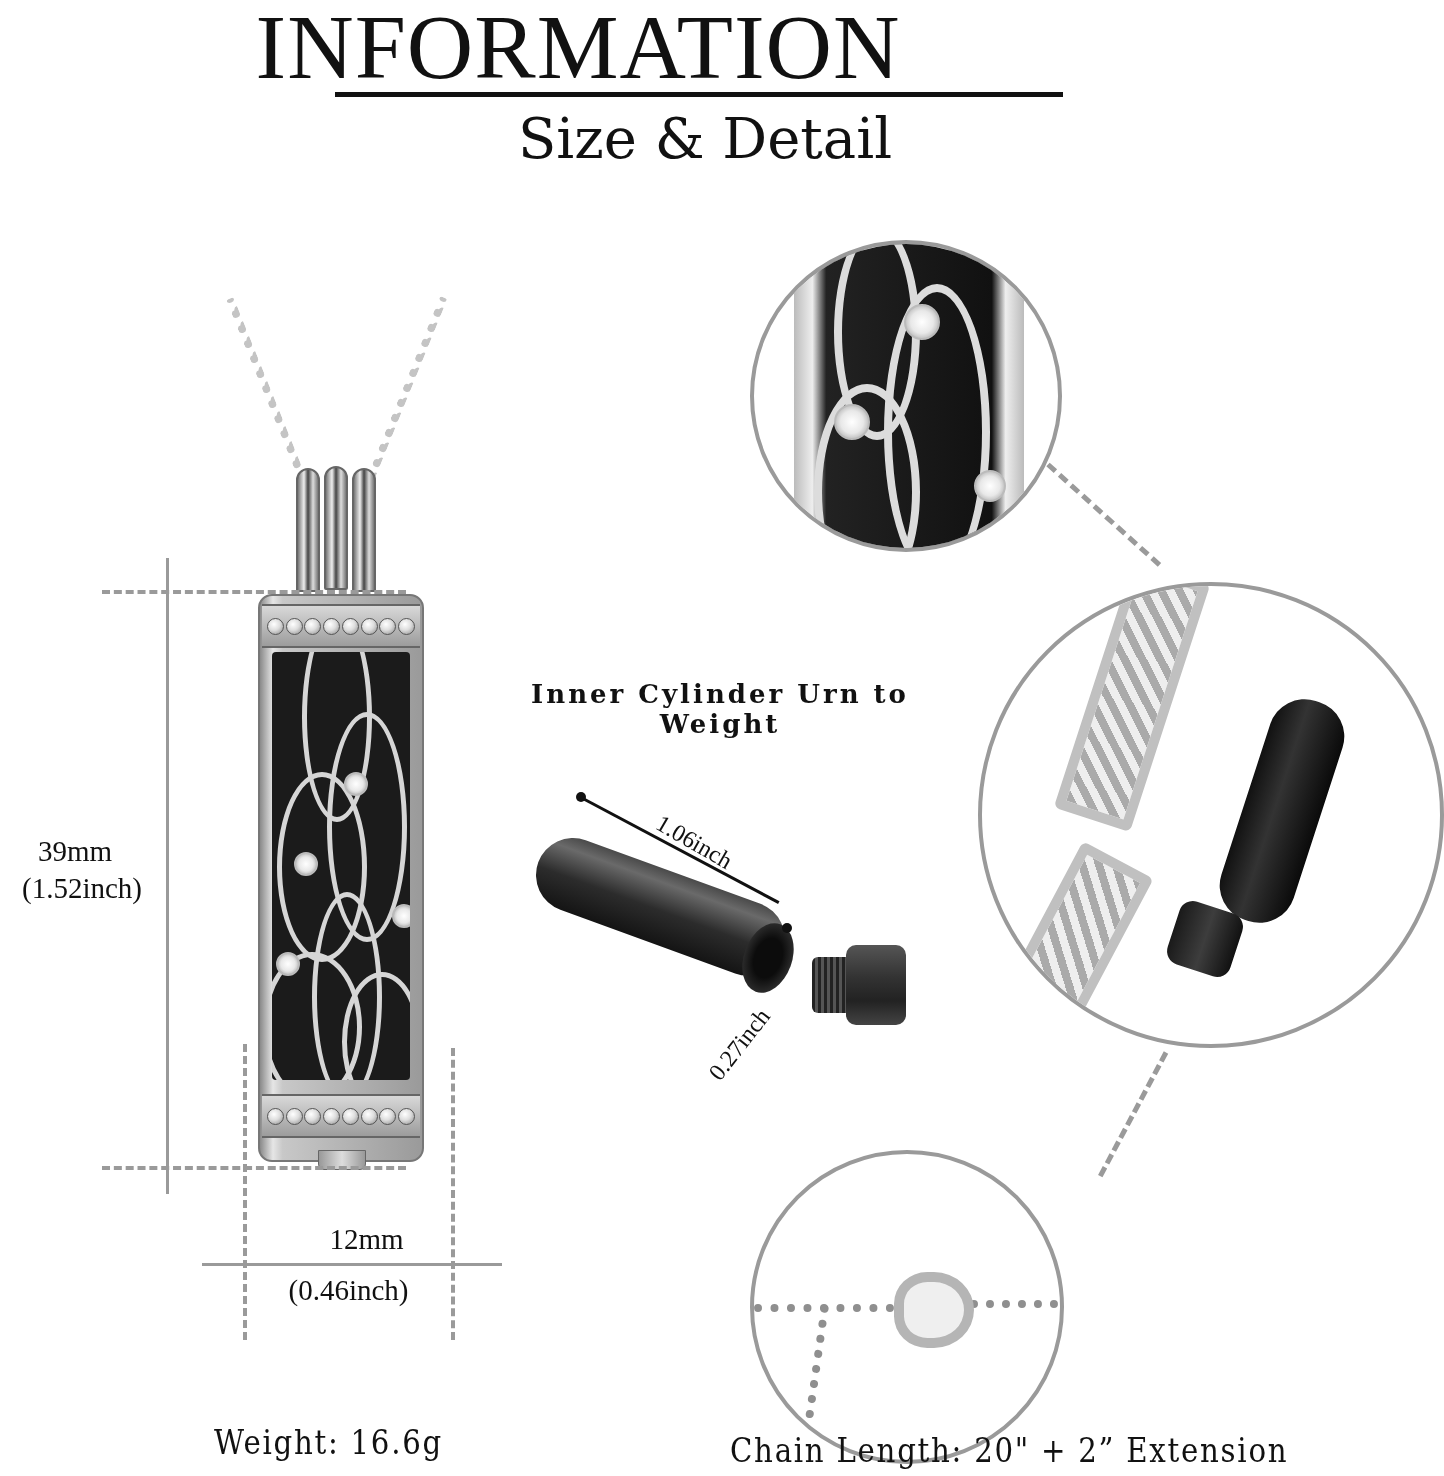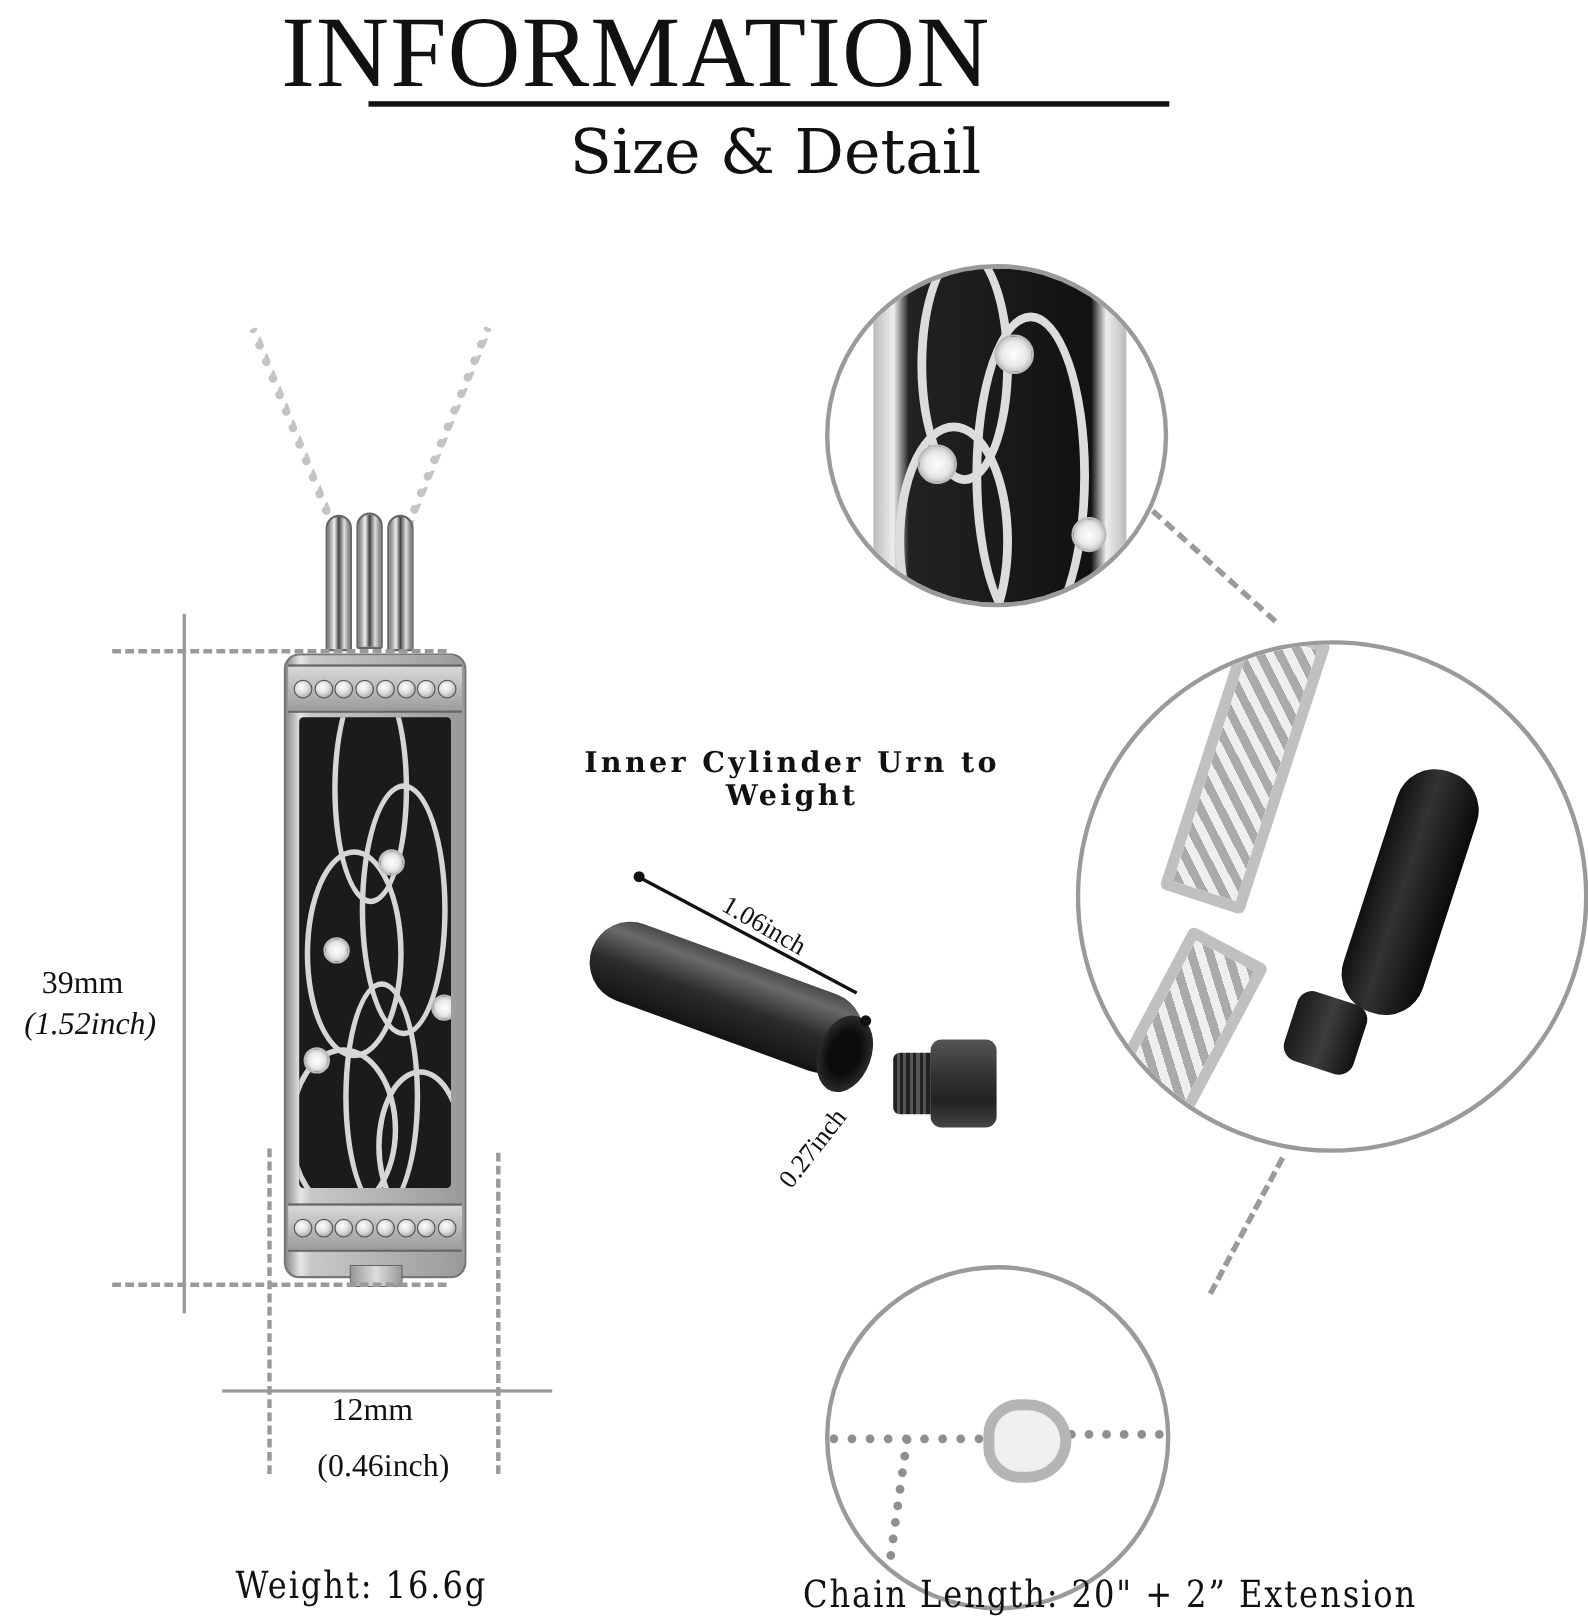--- a/index.html
+++ b/index.html
@@ -9,21 +9,21 @@
   
   .title { left: 0; width: 1156px; top: 0; text-align: center; font-family: "Liberation Serif", "DejaVu Serif", serif; font-size: 92px; line-height: 94px; letter-spacing: 1px; color: #111; }
   .title-rule { left: 335px; top: 92px; width: 728px; height: 5px; background: #111; }
   .subtitle { left: 0; width: 1410px; top: 104px; text-align: center; font-family: "DejaVu Serif", serif; font-size: 56px; line-height: 70px; font-weight: normal; color: #111; }
 
   
   .dash-h { height: 0; border-top: 4px dashed #9a9a9a; }
   .dash-v { width: 0; border-left: 4px dashed #9a9a9a; }
   .solid-v { width: 3px; background: #9a9a9a; }
   .solid-h { height: 3px; background: #9a9a9a; }
-  .dim-label { font-family: "Liberation Serif", "DejaVu Serif", serif; font-size: 29px; line-height: 36px; text-align: center; color: #111; margin-top: 43px; }
+  .dim-label { font-family: "Liberation Serif", "DejaVu Serif", serif; font-size: 29px; line-height: 36px; text-align: center; color: #111; }
 
   
   .chain { border: 6px dotted #b8b8b8; border-radius: 3px; }
   .bail { width: 24px; height: 124px; border-radius: 12px 12px 2px 2px; background: linear-gradient(90deg, #777 0%, #eee 30%, #444 50%, #ddd 75%, #777 100%); border: 2px solid #666; box-sizing: border-box; }
   .pendant-body { left: 258px; top: 594px; width: 166px; height: 568px; border-radius: 14px; background: linear-gradient(90deg, #8a8a8a 0%, #e6e6e6 8%, #c8c8c8 14%, #9a9a9a 100%); box-sizing: border-box; border: 2px solid #777; }
   .band { left: 262px; width: 158px; height: 44px; background: linear-gradient(180deg, #d8d8d8, #9c9c9c); border-top: 2px solid #666; border-bottom: 2px solid #666; display: flex; align-items: center; justify-content: space-around; padding: 0 4px; box-sizing: border-box; }
   .bead { width: 15px; height: 15px; border-radius: 50%; background: radial-gradient(circle at 40% 35%, #fff 0%, #ddd 45%, #888 100%); border: 1px solid #555; }
   .filigree { left: 272px; top: 652px; width: 138px; height: 428px; background: #1b1b1b; border-radius: 4px; overflow: hidden; }
   .vine { position: absolute; border: 5px solid #d6d6d6; border-radius: 50%; }
   .gem { position: absolute; width: 20px; height: 20px; border-radius: 50%; background: radial-gradient(circle, #fff 0%, #e8e8e8 50%, #999 100%); border: 2px solid #bbb; }
@@ -102,26 +102,26 @@
       <span class="bead"></span>
       <span class="bead"></span>
   </div>
   <div class="abs hinge"></div>
 </div>
 
 <div class="abs dash-h" style="left:102px;top:590px;width:304px;"></div>
 <div class="abs dash-h" style="left:102px;top:1166px;width:304px;"></div>
 <div class="abs solid-v" style="left:166px;top:558px;height:636px;"></div>
 <div class="abs dim-label" style="left:0;top:833px;width:150px;">39mm</div>
-<div class="abs dim-label" style="left:0;top:870px;width:164px;font-style:italic;">(1.52inch)</div>
+<div class="abs dim-label" style="left:0;top:870px;width:164px;">(1.52inch)</div>
 
 <div class="abs dash-v" style="left:243px;top:1044px;height:296px;"></div>
 <div class="abs dash-v" style="left:451px;top:1048px;height:292px;"></div>
 <div class="abs solid-h" style="left:202px;top:1263px;width:300px;"></div>
-<div class="abs dim-label" style="left:236px;top:1221px;width:205px;">12mm</div>
+<div class="abs dim-label" style="left:264px;top:1221px;width:205px;">12mm</div>
 <div class="abs dim-label" style="left:246px;top:1272px;width:205px;">(0.46inch)</div>
 
 <div class="abs cyl-caption">Inner Cylinder Urn to Weight</div>
 
 <div class="abs" style="left:536px;top:838px;width:270px;height:150px;">
   <div class="abs" style="left:0;top:0;width:260px;height:74px;border-radius:37px;background:linear-gradient(180deg,#4a4a4a 0%,#6a6a6a 18%,#2c2c2c 55%,#141414 100%);transform:rotate(20deg);transform-origin:37px 37px;"></div>
   <div class="abs cyl-end" style="left:208px;top:84px;width:48px;height:72px;transform:rotate(20deg);"></div>
 </div>
 
 <div class="abs cap">

